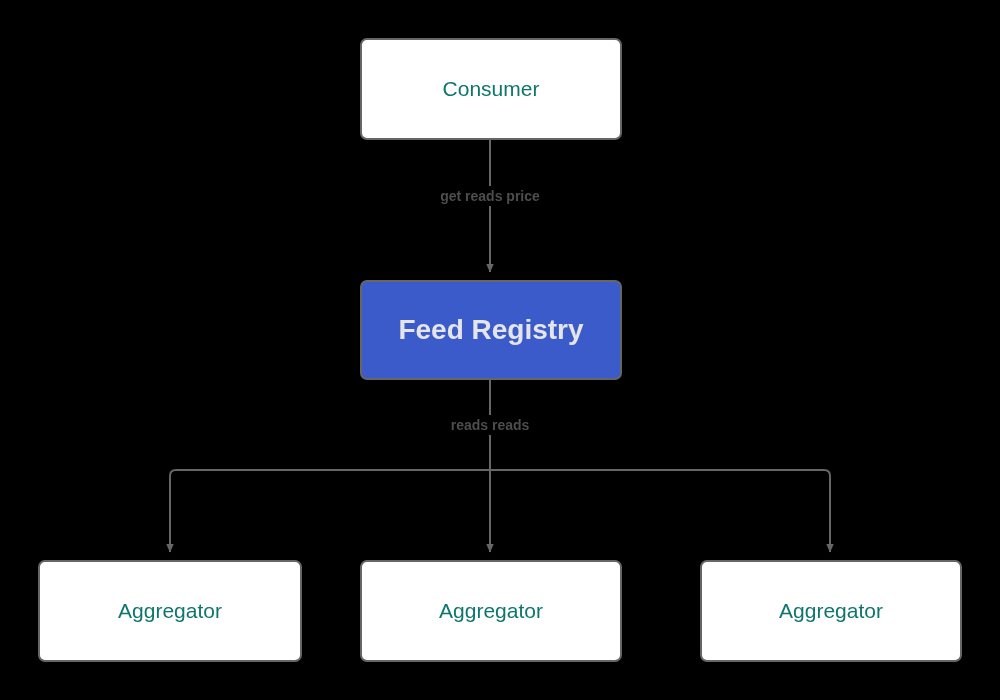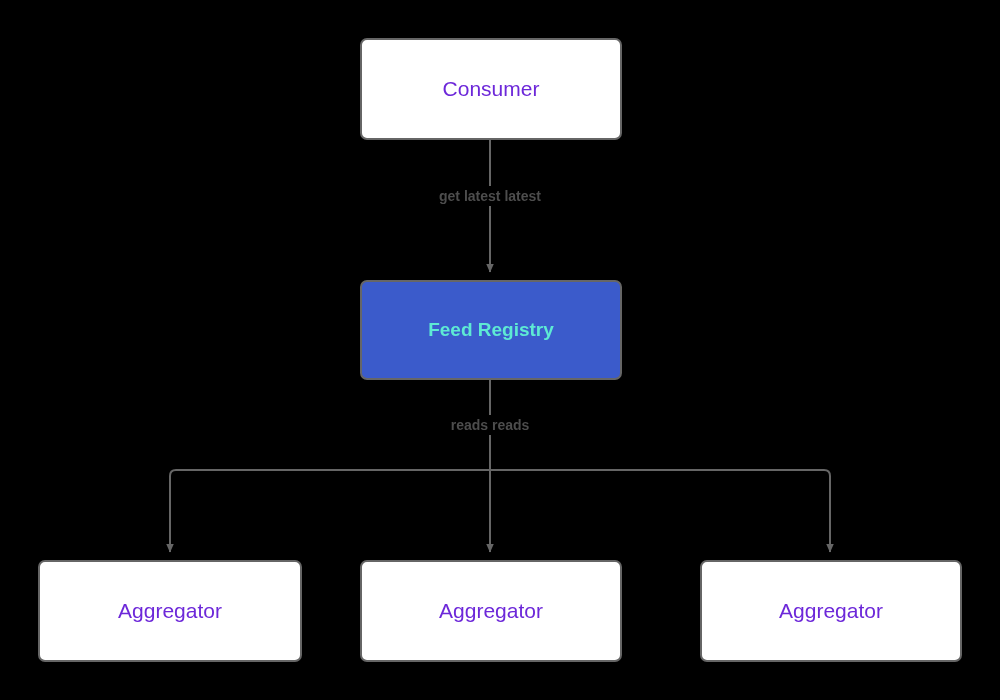--- a/index.html
+++ b/index.html
@@ -32,28 +32,28 @@
     display: flex;
     align-items: center;
     justify-content: center;
     border: 2px solid #666666;
     border-radius: 7px;
     text-align: center;
     user-select: none;
   }
   .node-plain {
     background: #ffffff;
-    color: #6d28d9;
+    color: #0f766e;
     font-size: 21px;
     font-weight: 400;
   }
   .node-accent {
     background: #3b5bcb;
-    color: #5eead4;
-    font-size: 19px;
+    color: #e5e5e5;
+    font-size: 28px;
     font-weight: bold;
   }
   .node-label {
     display: block;
     line-height: 1.2;
     padding: 0 8px;
   }
   .edge-label {
     position: absolute;
     color: #4d4d4d;
@@ -111,21 +111,21 @@
 
     <g>
       <path d="M 824 470 Q 830 470 830 476 L 830 552" fill="none" stroke="#666666" stroke-width="2" marker-end="url(#arrowhead)"></path>
     </g>
   </svg>
 
   <div class="node node-plain" id="node-consumer">
     <span class="node-label">Consumer</span>
   </div>
 
-  <div class="edge-label" id="label-get-latest-price">get latest latest</div>
+  <div class="edge-label" id="label-get-latest-price">get reads price</div>
 
   <div class="node node-accent" id="node-registry">
     <span class="node-label">Feed Registry</span>
   </div>
 
   <div class="edge-label" id="label-reads-from">reads reads</div>
 
   <div class="node node-plain" id="node-agg-1">
     <span class="node-label">Aggregator</span>
   </div>

